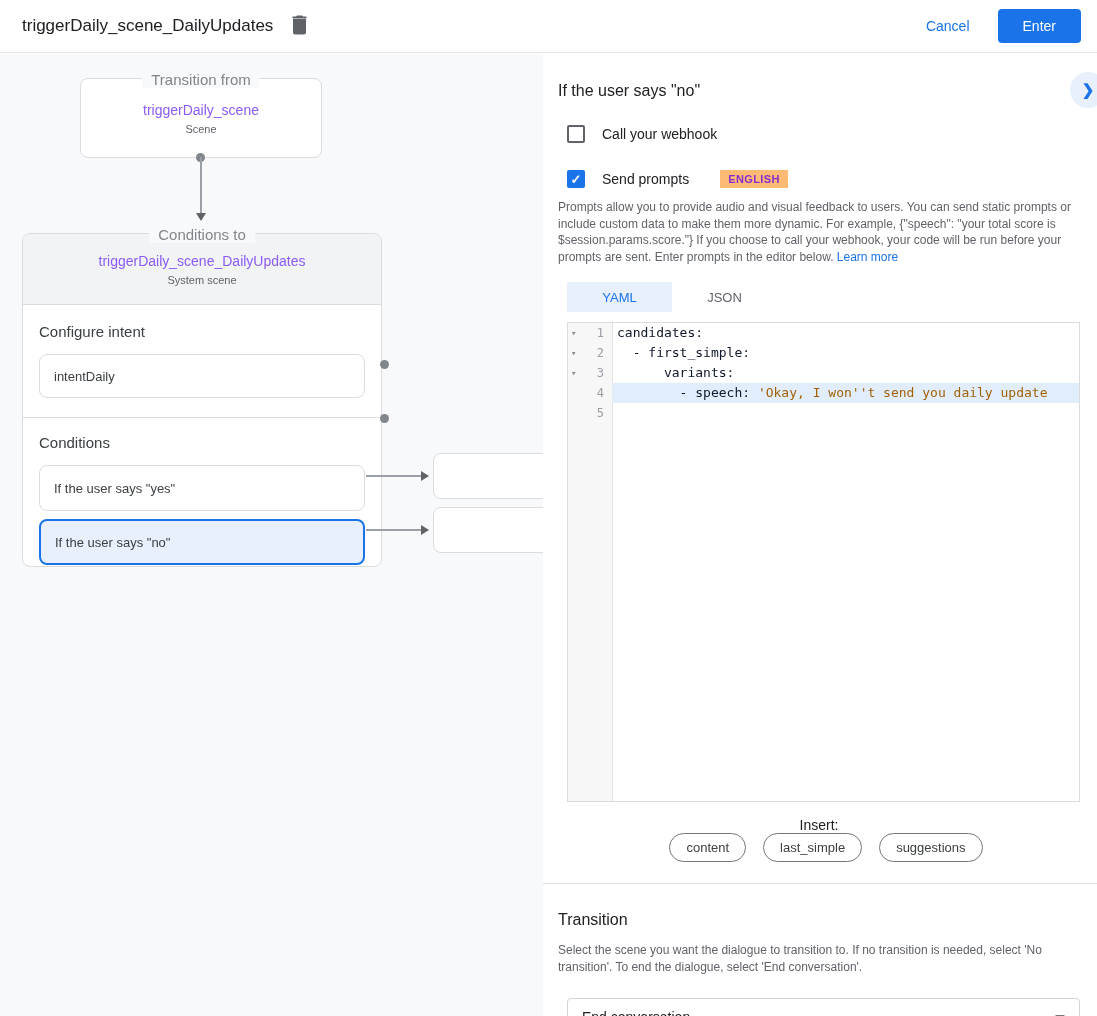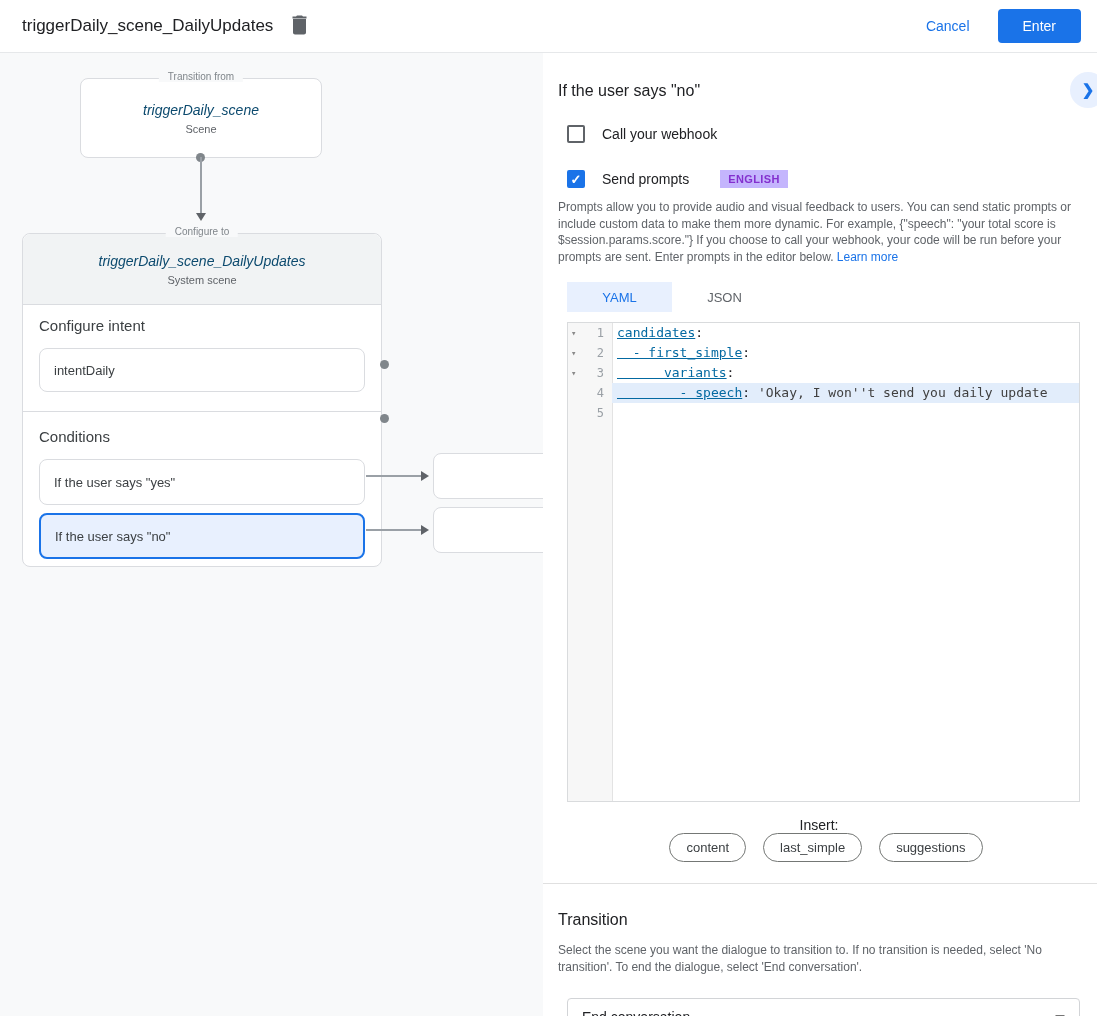--- a/index.html
+++ b/index.html
@@ -15,40 +15,40 @@
   .trash-btn{ margin-left:17px; background:none; border:none; cursor:pointer; display:flex; align-items:center;}
   .topbar-spacer{ flex:1; }
   .cancel-btn{ background:none; border:none; color:#1a73e8; font-family:inherit;
     font-size:14px; font-weight:500; margin-right:28px; cursor:pointer;}
   .save-btn{ background:#1a73e8; color:#fff; border:none; border-radius:4px;
     font-family:inherit; font-size:14px; font-weight:500; padding:9px 25px; cursor:pointer;}
   
   .canvas{ position:absolute; left:0; top:53px; width:543px; bottom:0;
     background:#f8f9fa; overflow:hidden;}
   .flow-legend{ position:absolute; top:-8px; left:50%; transform:translateX(-50%);
-    background:#f8f9fa; padding:0 9px; font-size:10px; color:#80868b; white-space:nowrap;}
+    background:#f8f9fa; padding:0 9px; font-size:15px; color:#80868b; white-space:nowrap;}
   .from-box{ position:absolute; left:80px; top:25px; width:242px; height:80px;
     background:#fff; border:1px solid #dadce0; border-radius:8px;
     display:flex; flex-direction:column; align-items:center; justify-content:center; gap:5px;}
-  .node-name{ font-size:14px; color:#0c4a6e;font-style:italic;}
+  .node-name{ font-size:14px; color:#8b5cf6;}
   .node-type{ font-size:11px; color:#5f6368;}
   .conn-dot{ position:absolute; width:9px; height:9px; border-radius:50%; background:#80868b;}
   .v-line{ position:absolute; left:200px; top:104px; width:2px; height:58px; background:#9aa0a6;}
   .v-arrow{ position:absolute; left:196px; top:160px; width:0; height:0;
     border-left:5px solid transparent; border-right:5px solid transparent; border-top:8px solid #5f6368;}
   .h-line{ position:absolute; height:2px; background:#9aa0a6;}
   .h-arrow{ position:absolute; width:0; height:0;
     border-top:5px solid transparent; border-bottom:5px solid transparent; border-left:8px solid #5f6368;}
   .to-card{ position:absolute; left:22px; top:180px; width:360px; height:334px;
     background:#fff; border:1px solid #dadce0; border-radius:8px;}
   .to-card .flow-legend{ background:#f8f9fa; }
   .to-header{ height:71px; background:#f1f3f4; border-bottom:1px solid #dadce0;
     border-radius:8px 8px 0 0; display:flex; flex-direction:column; align-items:center;
     justify-content:center; gap:5px;}
-  .card-section1{ padding:12px 16px 19px;}
+  .card-section1{ padding:18px 16px 19px;}
   .card-label{ font-size:15px; color:#3c4043; margin-bottom:14px;}
   .intent-input{ height:44px; border:1px solid #dadce0; border-radius:8px; background:#fff;
     display:flex; align-items:center; padding:0 14px; font-size:13px; color:#3c4043;}
   .card-divider{ border-top:1px solid #dadce0;}
   .card-section2{ padding:16px 16px 0;}
   .cond-row{ height:46px; border:1px solid #dadce0; border-radius:8px; background:#fff;
     display:flex; align-items:center; padding:0 14px; font-size:13px; color:#3c4043;
     position:relative; margin-bottom:8px; cursor:pointer;}
   .cond-row.selected{ border:2px solid #1a73e8; background:#e8f0fe;}
   .cond-dot{ position:absolute; right:-5px; top:50%; margin-top:-4.5px; width:9px; height:9px;
@@ -63,42 +63,42 @@
     border-radius:50%; background:#e8f0fe; border:none; color:#1a73e8; font-size:15px;
     font-weight:700; display:flex; align-items:center; justify-content:center; cursor:pointer;}
   .check-row{ display:flex; align-items:center; gap:17px; margin-left:9px;}
   .check-row.webhook{ margin-top:25px;}
   .check-row.prompts{ margin-top:27px;}
   .checkbox{ width:18px; height:18px; border-radius:2px; flex:none; cursor:pointer;}
   .checkbox.unchecked{ border:2px solid #5f6368; background:#fff;}
   .checkbox.checked{ background:#1a73e8; border:2px solid #1a73e8; color:#fff; font-size:13px;
     font-weight:700; display:flex; align-items:center; justify-content:center; line-height:1;}
   .check-label{ font-size:14px; font-weight:500; color:#202124;}
-  .lang-badge{ margin-left:14px; background:#c4b5fd; color:#8430ce; font-size:11px;
+  .lang-badge{ margin-left:14px; background:#fdba74; color:#8430ce; font-size:11px;
     font-weight:700; letter-spacing:.4px; padding:3px 8px;}
   .prompt-desc{ margin-top:11px; font-size:12px; line-height:16.5px; color:#5f6368; width:524px;}
   .learn-more{ color:#1a73e8; text-decoration:none; cursor:pointer;text-align:center;}
   .tabs{ display:flex; margin-left:9px; margin-top:17px;}
   .tab{ width:105px; height:30px; display:flex; align-items:center; justify-content:center;
     font-size:13px; font-weight:400; cursor:pointer; color:#5f6368; background:none; border:none; font-family:inherit;}
   .tab.active{ background:#e8f0fe; color:#1a73e8;}
   .code-editor{ margin-left:9px; margin-top:10px; height:480px; border:1px solid #d9dbdd;
     background:#fff; position:relative; overflow:hidden;
     font-family:"DejaVu Sans Mono","Liberation Mono",monospace; font-size:13px;}
   .code-editor::before{ content:""; position:absolute; left:0; top:0; bottom:0; width:44px;
     background:#f7f7f7; border-right:1px solid #e3e3e3;}
   .code-line{ display:flex; height:20px; line-height:20px; position:relative;}
   .gutter{ width:44px; flex:none; position:relative; text-align:right; padding-right:8px;
     color:#9aa0a6; font-size:12px;}
   .fold{ position:absolute; left:3px; top:0; color:#8a8a8a; font-size:9px; cursor:pointer;}
   .code-text{ flex:1; white-space:pre; padding-left:5px; color:#202124; overflow:hidden;}
   .code-line.hl .code-text{ background:#e2edfb;}
-  .tok-key{ color:#0369a1;text-decoration:underline;}
+  .tok-key{ color:#0f172a;}
   .tok-pun{ color:#202124;}
-  .tok-str{ color:#404040;}
+  .tok-str{ color:#a16207;}
   .insert-row{ display:flex; align-items:center; margin-top:15px; font-size:14px; color:#202124;flex-direction:column;}
   .chips{ display:flex; gap:17px; margin-left:14px;}
   .chip{ border:1px solid #747775; border-radius:15px; background:#fff; padding:6px 16px;
     font-family:inherit; font-size:13px; color:#3c4043; cursor:pointer;}
   .panel-divider{ border-top:1px solid #e0e0e0; margin:21px -17px 0 -15px;}
   .transition-title{ font-size:16px; font-weight:400; color:#202124; margin-top:27px;}
   .transition-desc{ margin-top:13px; font-size:12px; line-height:16.5px; color:#5f6368; width:520px;}
   .select-box{ margin-left:9px; margin-top:23px; height:38px; border:1px solid #d2d4d7;
     border-radius:4px; background:#fff; display:flex; align-items:center;
     justify-content:space-between; padding:0 14px; font-size:14px; color:#202124; cursor:pointer;}
@@ -128,21 +128,21 @@
     <span class="flow-legend">Transition from</span>
     <span class="node-name">triggerDaily_scene</span>
     <span class="node-type">Scene</span>
   </div>
 
   <span class="conn-dot" style="left:196px; top:100px;"></span>
   <span class="v-line"></span>
   <span class="v-arrow"></span>
 
   <div class="to-card">
-    <span class="flow-legend">Configure to</span>
+    <span class="flow-legend">Conditions to</span>
     <div class="to-header">
       <span class="node-name">triggerDaily_scene_DailyUpdates</span>
       <span class="node-type">System scene</span>
     </div>
     <div class="card-section1">
       <div class="card-label">Configure intent</div>
       <div class="intent-input">intentDaily</div>
     </div>
     <div class="card-divider"></div>
     <div class="card-section2">

